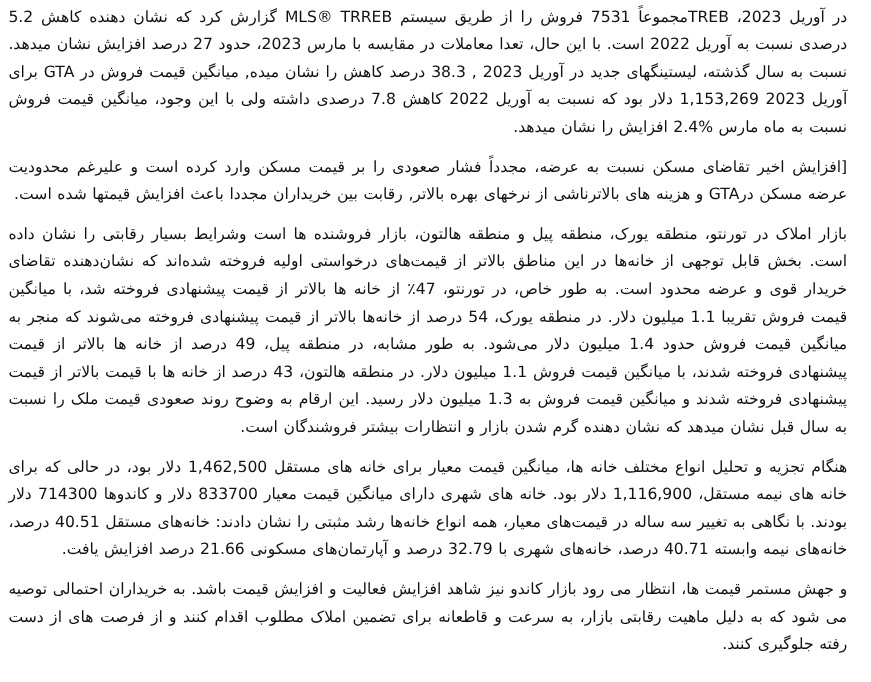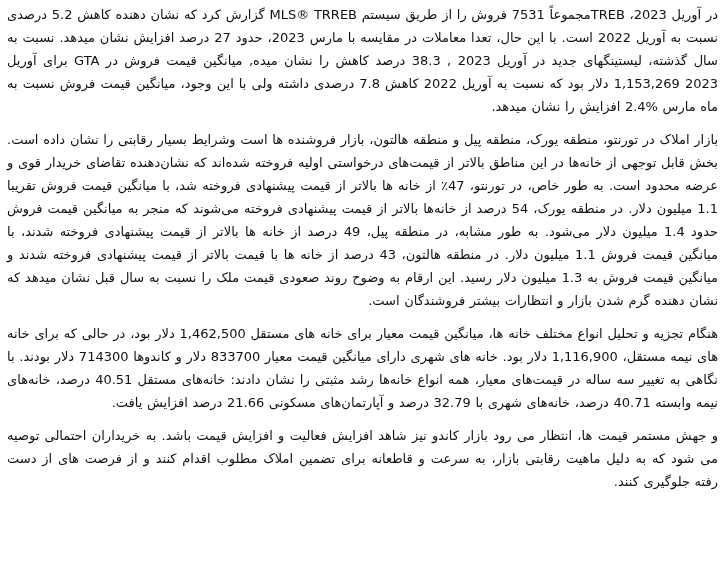--- a/index.html
+++ b/index.html
@@ -11,35 +11,36 @@
     width: 726px;
     height: 568px;
     box-sizing: border-box;
     background: #ffffff;
     color: #111111;
     direction: rtl;
     unicode-bidi: plaintext;
     font-family: "DejaVu Sans", sans-serif;
     font-size: 13px;
     line-height: 23px;
-    padding: 3px 8px 0 7px;
+    padding: 3px 20px 0 7px;
     overflow: hidden;
   }
   .page p {
     margin: 0 0 10px 0;
     text-align: justify;
     text-justify: inter-word;
     direction: rtl;
     word-spacing: 0.5px;
   }
   .page p.single-line {
     text-align: right;
   }
 </style>
 </head>
 <body>
 
 <div class="page">
   <p>در آوریل 2023،  TREBمجموعاً 7531 فروش را از طریق سیستم MLS® TRREB گزارش کرد که نشان دهنده کاهش 5.2 درصدی نسبت به آوریل 2022 است. با این حال، تعدا معاملات در مقایسه با مارس 2023، حدود 27 درصد افزایش نشان میدهد. نسبت به سال گذشته، لیستینگهای جدید در آوریل 2023 , 38.3 درصد کاهش را نشان میده, میانگین قیمت فروش در GTA برای آوریل 2023 1,153,269 دلار بود که نسبت به آوریل 2022 کاهش 7.8 درصدی داشته ولی با این وجود، میانگین قیمت فروش نسبت به ماه مارس %2.4 افزایش را نشان میدهد.</p>
+  <p>[افزایش اخیر تقاضای مسکن نسبت به عرضه، مجدداً فشار صعودی را بر قیمت مسکن وارد کرده است و علیرغم محدودیت عرضه مسکن درGTA و هزینه های  بالاترناشی از نرخهای بهره بالاتر, رقابت بین خریداران مجددا باعث افزایش قیمتها شده است.</p>
   <p>بازار املاک در تورنتو، منطقه یورک، منطقه پیل و منطقه هالتون، بازار فروشنده ها است  وشرایط بسیار رقابتی را نشان داده است. بخش قابل توجهی از خانه‌ها در این مناطق بالاتر از قیمت‌های درخواستی اولیه فروخته شده‌اند که نشان‌دهنده تقاضای خریدار قوی و عرضه محدود است. به طور خاص، در تورنتو، 47٪ از خانه ها بالاتر از قیمت پیشنهادی فروخته شد، با میانگین قیمت فروش تقریبا 1.1 میلیون دلار. در منطقه یورک، 54 درصد از خانه‌ها بالاتر از قیمت پیشنهادی فروخته می‌شوند که منجر به میانگین قیمت فروش حدود 1.4 میلیون دلار می‌شود. به طور مشابه، در منطقه پیل، 49 درصد از خانه ها بالاتر از قیمت پیشنهادی فروخته شدند، با میانگین قیمت فروش 1.1 میلیون دلار. در منطقه هالتون، 43 درصد از خانه ها با قیمت بالاتر از قیمت پیشنهادی فروخته شدند و میانگین قیمت فروش به 1.3 میلیون دلار رسید. این ارقام به وضوح روند صعودی قیمت ملک را نسبت به سال قبل نشان  میدهد که نشان دهنده گرم شدن بازار و انتظارات بیشتر فروشندگان است.</p>
   <p>هنگام تجزیه و تحلیل انواع مختلف خانه ها، میانگین قیمت معیار برای خانه های مستقل 1,462,500 دلار بود، در حالی که برای خانه های نیمه مستقل، 1,116,900 دلار بود. خانه های شهری دارای میانگین قیمت معیار 833700 دلار و کاندوها 714300 دلار بودند. با نگاهی به تغییر سه ساله در قیمت‌های معیار، همه انواع خانه‌ها رشد مثبتی را نشان دادند: خانه‌های مستقل 40.51 درصد، خانه‌های نیمه وابسته 40.71 درصد، خانه‌های شهری با 32.79 درصد و آپارتمان‌های مسکونی 21.66 درصد افزایش یافت.</p>
   <p>و جهش مستمر قیمت ها، انتظار می رود بازار کاندو نیز شاهد افزایش فعالیت و افزایش قیمت باشد. به خریداران احتمالی توصیه می شود که به دلیل ماهیت رقابتی بازار، به سرعت و قاطعانه برای تضمین املاک مطلوب اقدام کنند و از فرصت های از دست رفته جلوگیری کنند.</p>
 </div>
 
 </body></html>

